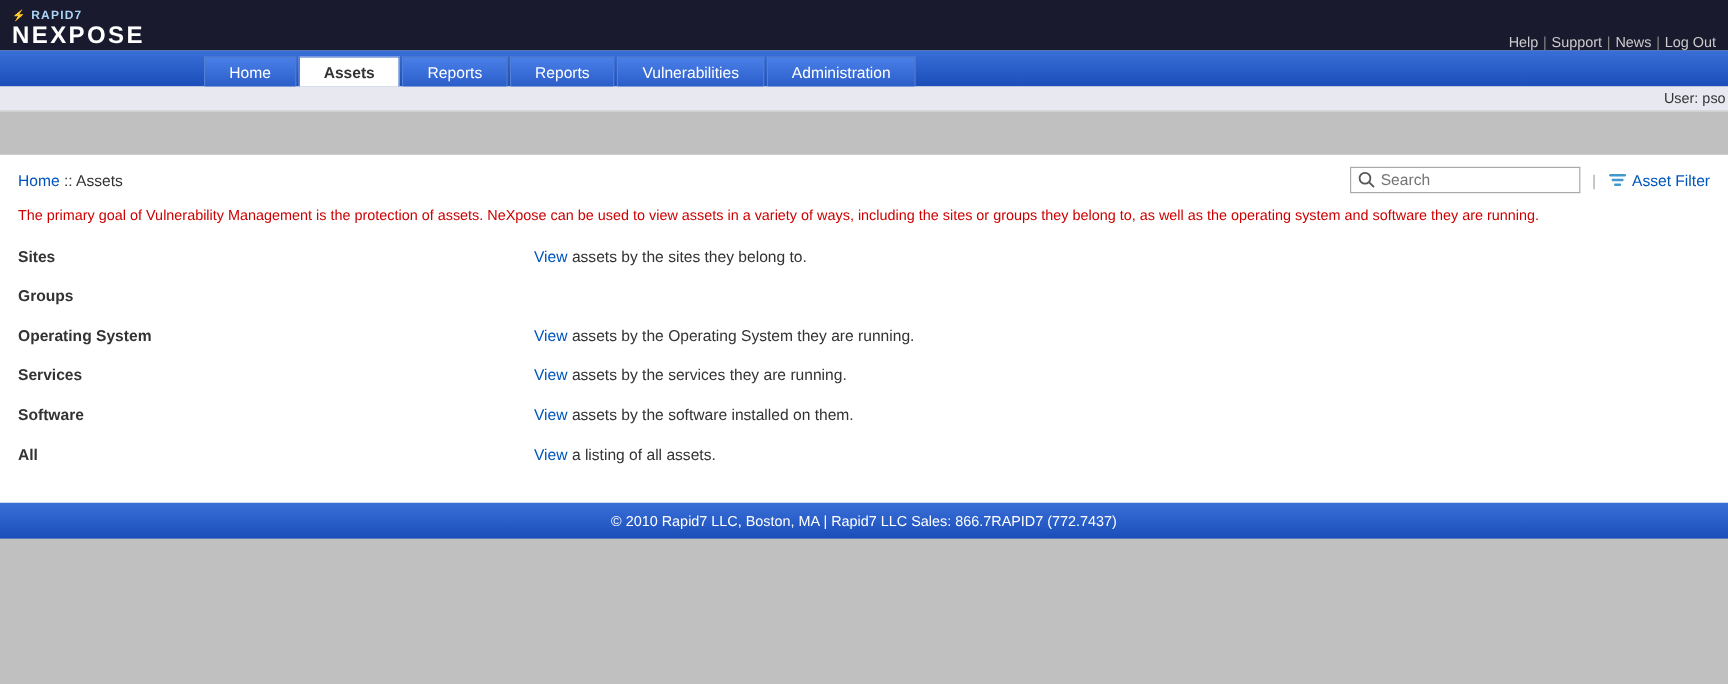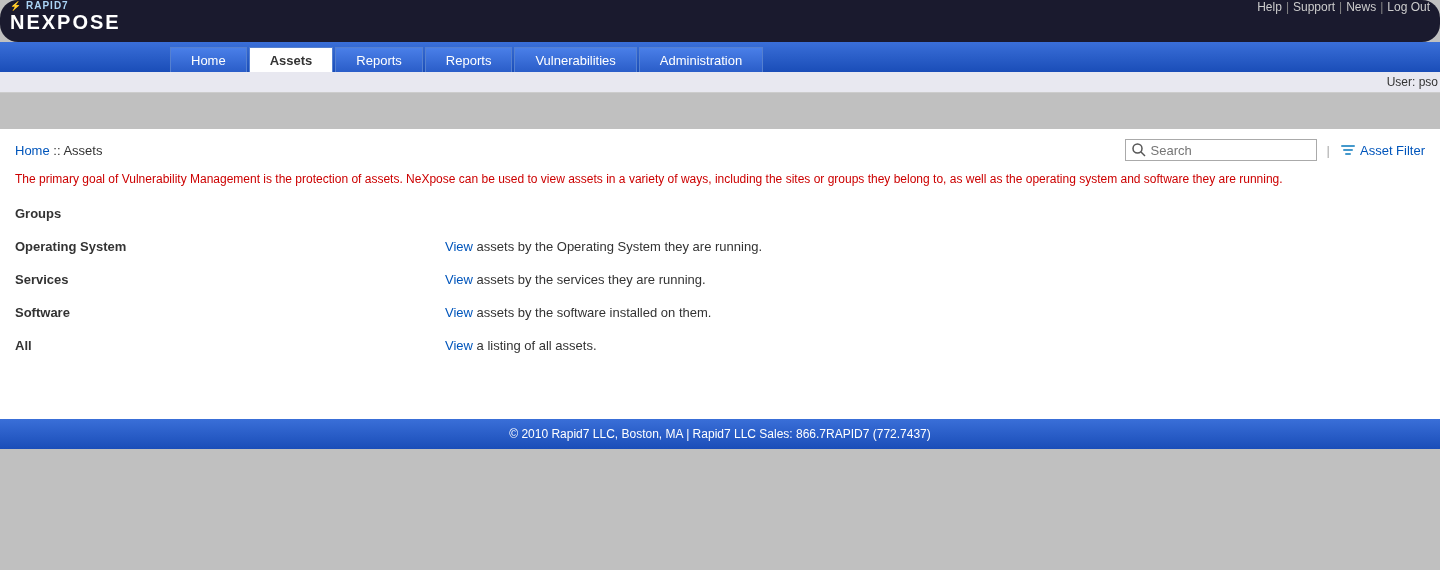--- a/index.html
+++ b/index.html
@@ -2,25 +2,24 @@
 <html><head>
   <meta charset="utf-8">
   <style>
     * { margin: 0; padding: 0; box-sizing: border-box; }
     body { font-family: Arial, sans-serif; font-size: 13px; background: #c0c0c0; width: 1440px; }
 
     
     #top-bar {
       background: #1a1a2e;
       display: flex;
-      align-items: flex-start;
+      align-items: flex-end;
       justify-content: space-between;
       padding: 0 10px;
       height: 42px;
-      border-radius: 18px;
     }
     #logo-area {
       display: flex;
       flex-direction: column;
       align-items: flex-start;
     }
     #logo-rapid7 {
       color: #aad4f5;
       font-size: 10px;
       font-weight: bold;
@@ -107,21 +106,21 @@
       text-decoration: none;
     }
 
     #search-area {
       display: flex;
       align-items: center;
       gap: 10px;
     }
     #search-box-wrap {
       display: flex;
-      align-items: center;
+      align-items: flex-start;
       border: 1px solid #aaa;
       background: white;
       padding: 2px 5px;
       gap: 4px;
     }
     #search-icon-svg {
       width: 16px;
       height: 16px;
       fill: none;
       stroke: #555;
@@ -248,20 +247,24 @@
           <rect x="5" y="11" width="6" height="2" fill="#4499cc" rx="1"></rect>
         </svg>
         <span>Asset Filter</span>
       </button>
     </div>
   </div>
 
   <div id="description">The primary goal of Vulnerability Management is the protection of assets. NeXpose can be used to view assets in a variety of ways, including the sites or groups they belong to, as well as the operating system and software they are running.</div>
 
   <div id="asset-categories">
+  <div class="asset-row">
+        <div class="asset-label">Sites</div>
+        <div class="asset-description"><a href="#">View</a> assets by the sites they belong to.</div>
+      </div>
       <div class="asset-row">
         <div class="asset-label">Groups</div>
       </div>
       <div class="asset-row">
         <div class="asset-label">Operating System</div>
         <div class="asset-description"><a href="#">View</a> assets by the Operating System they are running.</div>
       </div>
       <div class="asset-row">
         <div class="asset-label">Services</div>
         <div class="asset-description"><a href="#">View</a> assets by the services they are running.</div>

